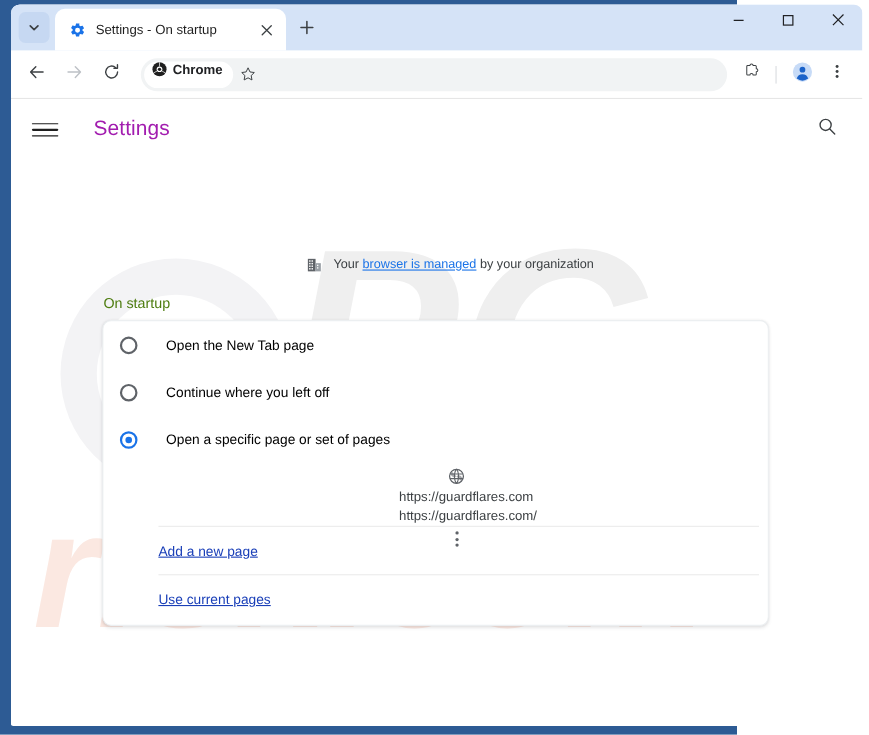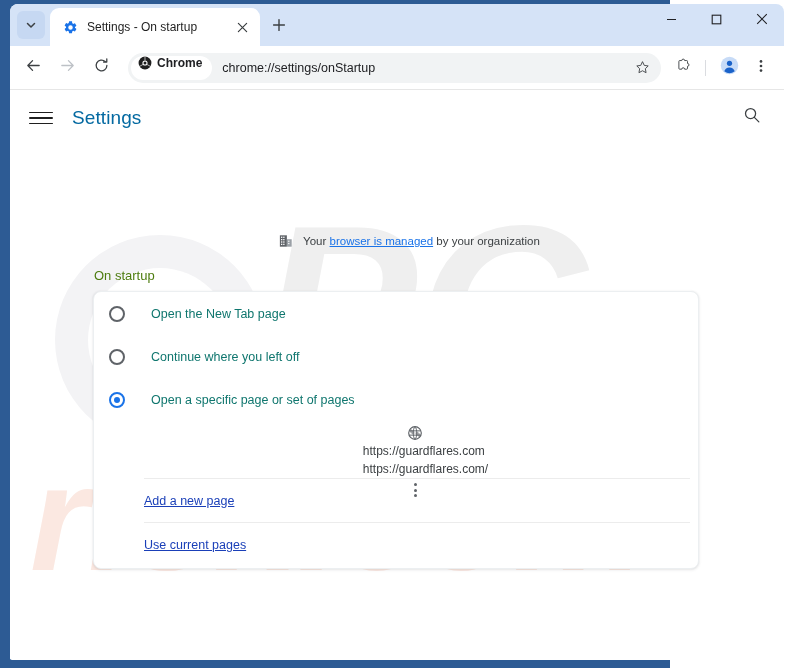--- a/index.html
+++ b/index.html
@@ -213,22 +213,22 @@
     gap: 4px;
   }
   #hamburger span {
     display: block;
     height: 1.6px;
     background: #1f1f1f;
     border-radius: 1px;
   }
   #settings-title {
     font-size: 19px;
-    color: #0369a1;
-    margin-left: 19px;
+    color: #a21caf;
+    margin-left: 32px;
     letter-spacing: 0.1px;
   }
   #settings-search-btn {
     position: absolute;
     right: 19px;
     top: 14px;
     width: 26px; height: 26px;
     display: flex; align-items: center; justify-content: center;
   }
 
@@ -303,21 +303,21 @@
   .radio.checked::after {
     content: "";
     position: absolute;
     left: 3px; top: 3px;
     width: 6px; height: 6px;
     border-radius: 50%;
     background: #1a73e8;
   }
   .radio-label {
     font-size: 12.5px;
-    color: #0f766e;
+    color: #000000;
     margin-left: 26px;
   }
 
   #page-entry {
     display: flex;
     align-items: center;
     height: 54px;
     margin: 3px 8px 0 50px;
     border-bottom: 1px solid #ececec;
     padding-right: 4px;
@@ -459,21 +459,20 @@
           <span>
             <svg width="14" height="14" viewBox="0 0 24 24">
               <circle cx="12" cy="12" r="11" fill="#1f1f1f"></circle>
               <circle cx="12" cy="12" r="4.4" fill="#ffffff"></circle>
               <circle cx="12" cy="12" r="2.6" fill="#1f1f1f"></circle>
               <path d="M12 1 L12 7.6 M3.2 17.5 L9.1 14.2 M20.8 17.5 L14.9 14.2" stroke="#ffffff" stroke-width="1.1" fill="none"></path>
             </svg>
           </span>
           <span id="chrome-chip-label">Chrome</span>
         </div>
-        <div id="omnibox-url" title="chrome://settings/onStartup">chrome://settings/onStartup</div>
         <div id="bookmark-btn">
           <svg width="15" height="15" viewBox="0 0 20 20">
             <path d="M10 2.2 L12.35 7.2 L17.6 7.9 L13.8 11.6 L14.75 16.9 L10 14.35 L5.25 16.9 L6.2 11.6 L2.4 7.9 L7.65 7.2 Z" fill="none" stroke="#3c4043" stroke-width="1.2" stroke-linejoin="round"></path>
           </svg>
         </div>
       </div>
 
       <div class="tb-icon">
         <span>
           <svg width="16" height="16" viewBox="0 0 20 20">

